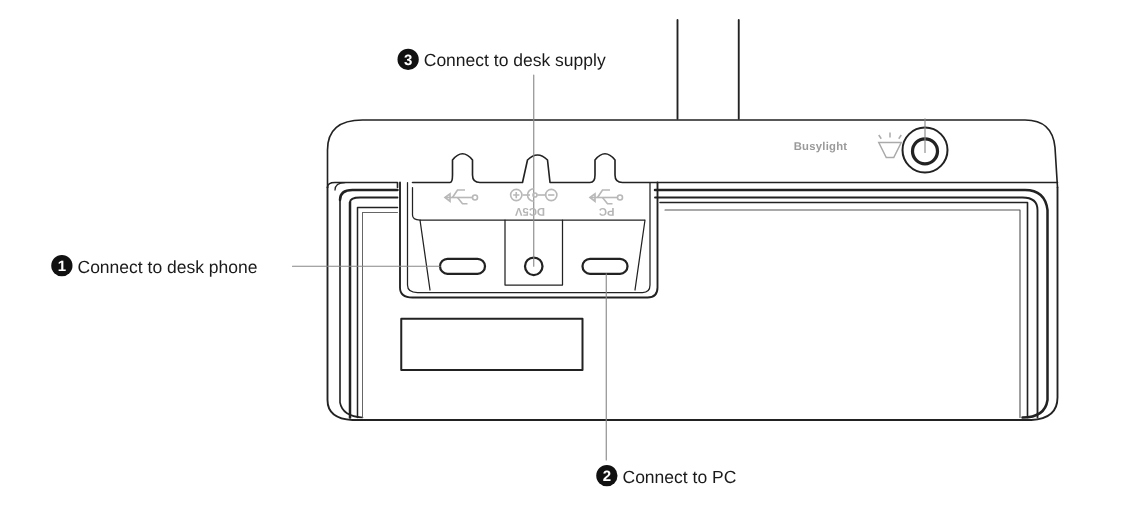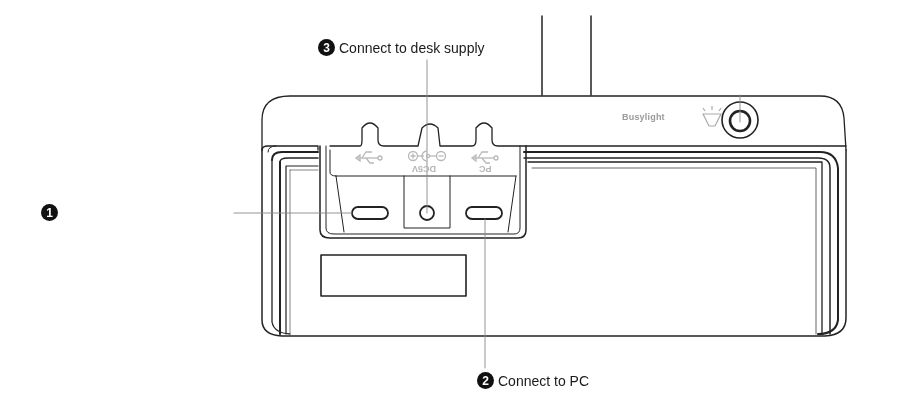--- a/index.html
+++ b/index.html
@@ -4,21 +4,21 @@
 <style>
   html, body { margin: 0; padding: 0; background: #ffffff; }
   body { width: 900px; height: 410px; position: relative; overflow: hidden;
          font-family: "Liberation Sans", sans-serif; }
   svg.diagram { position: absolute; left: 0; top: 0; }
   .callout { position: absolute; display: flex; align-items: center;
              font-size: 14px; color: #1a1a1a; white-space: nowrap; }
   .badge { width: 17px; height: 17px; border-radius: 50%; background: #111;
            color: #fff; font-size: 12px; font-weight: bold; display: flex;
            align-items: center; justify-content: center; margin-right: 4px; }
-  .busylight-label { position: absolute; left: 622px; top: 112px; font-size: 9px;
+  .busylight-label { position: absolute; left: 635px; top: 112px; font-size: 9px;
                      font-weight: bold; color: #9a9a9a; letter-spacing: 0.2px; }
   .port-label { position: absolute; font-size: 9px; font-weight: bold; color: #b5b5b5;
                 transform: rotate(180deg); }
 </style>
 </head>
 <body>
 
 <svg class="diagram" width="900" height="410" viewBox="0 0 900 410">
   <g fill="none" stroke="#222" stroke-linecap="round" stroke-linejoin="round">
 
@@ -102,18 +102,19 @@
 <span class="port-label" style="left:479px; top:164px;">PC</span>
 <span class="busylight-label">Busylight</span>
 
 <div class="callout" style="left:318px; top:39px;">
   <span class="badge">3</span>
   <span>Connect to desk supply</span>
 </div>
 
 <div class="callout" style="left:41px; top:204px;">
   <span class="badge">1</span>
+  <span>Connect to desk phone</span>
 </div>
 
 <div class="callout" style="left:477px; top:372px;">
   <span class="badge">2</span>
   <span>Connect to PC</span>
 </div>
 
 </body></html>

